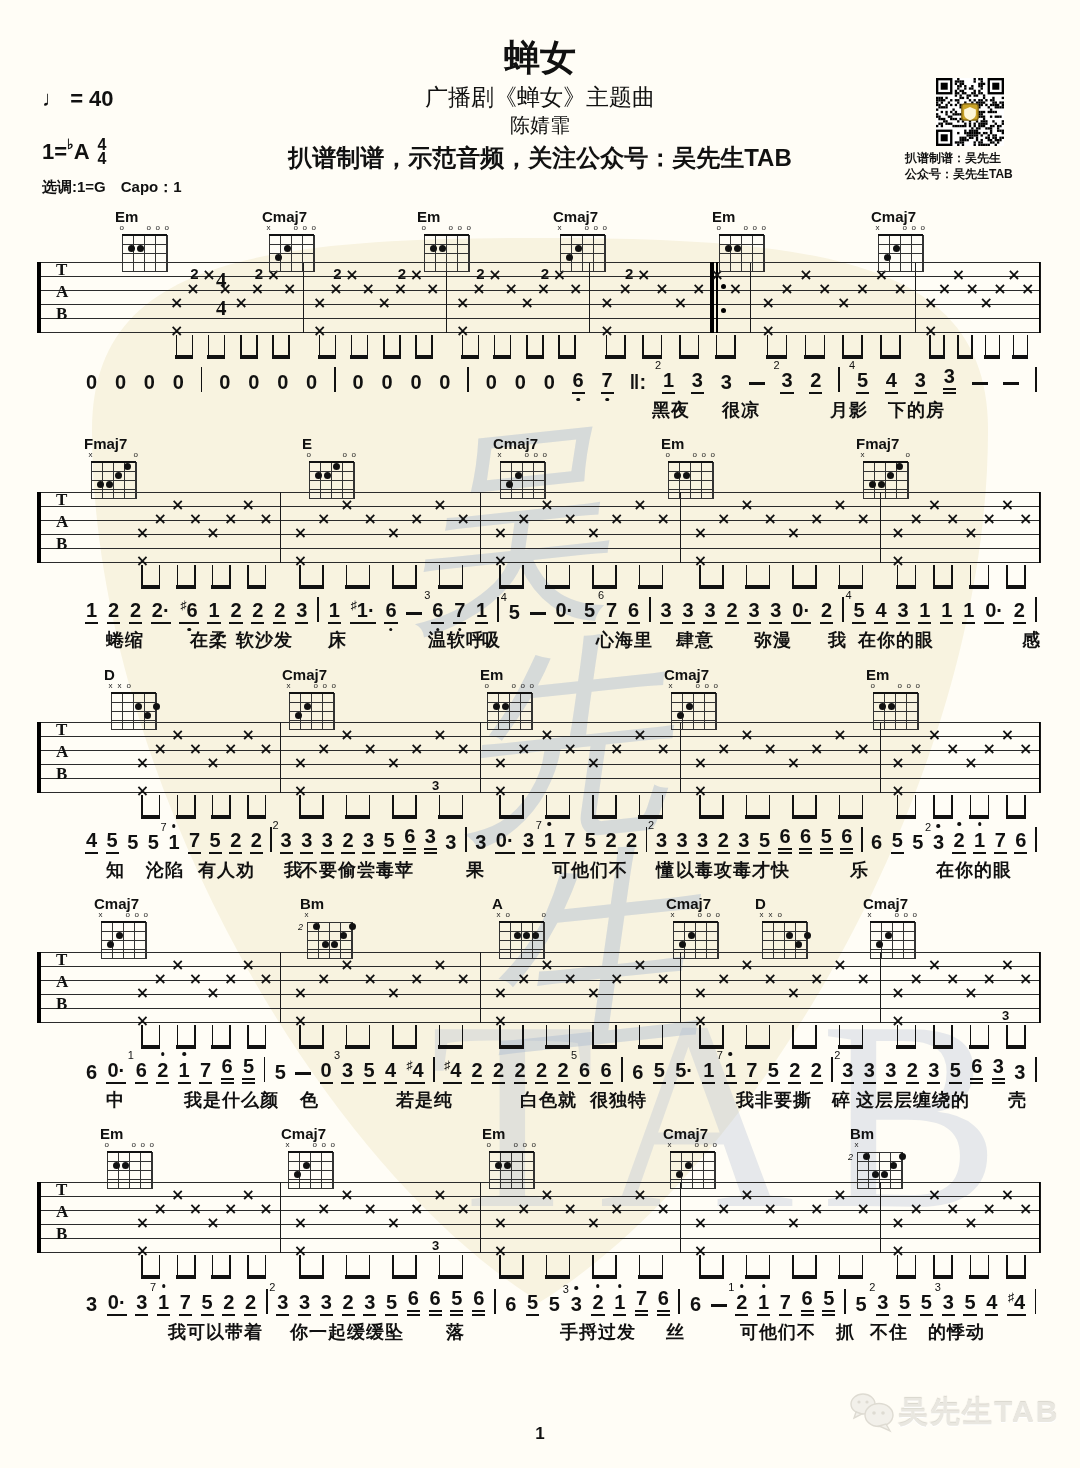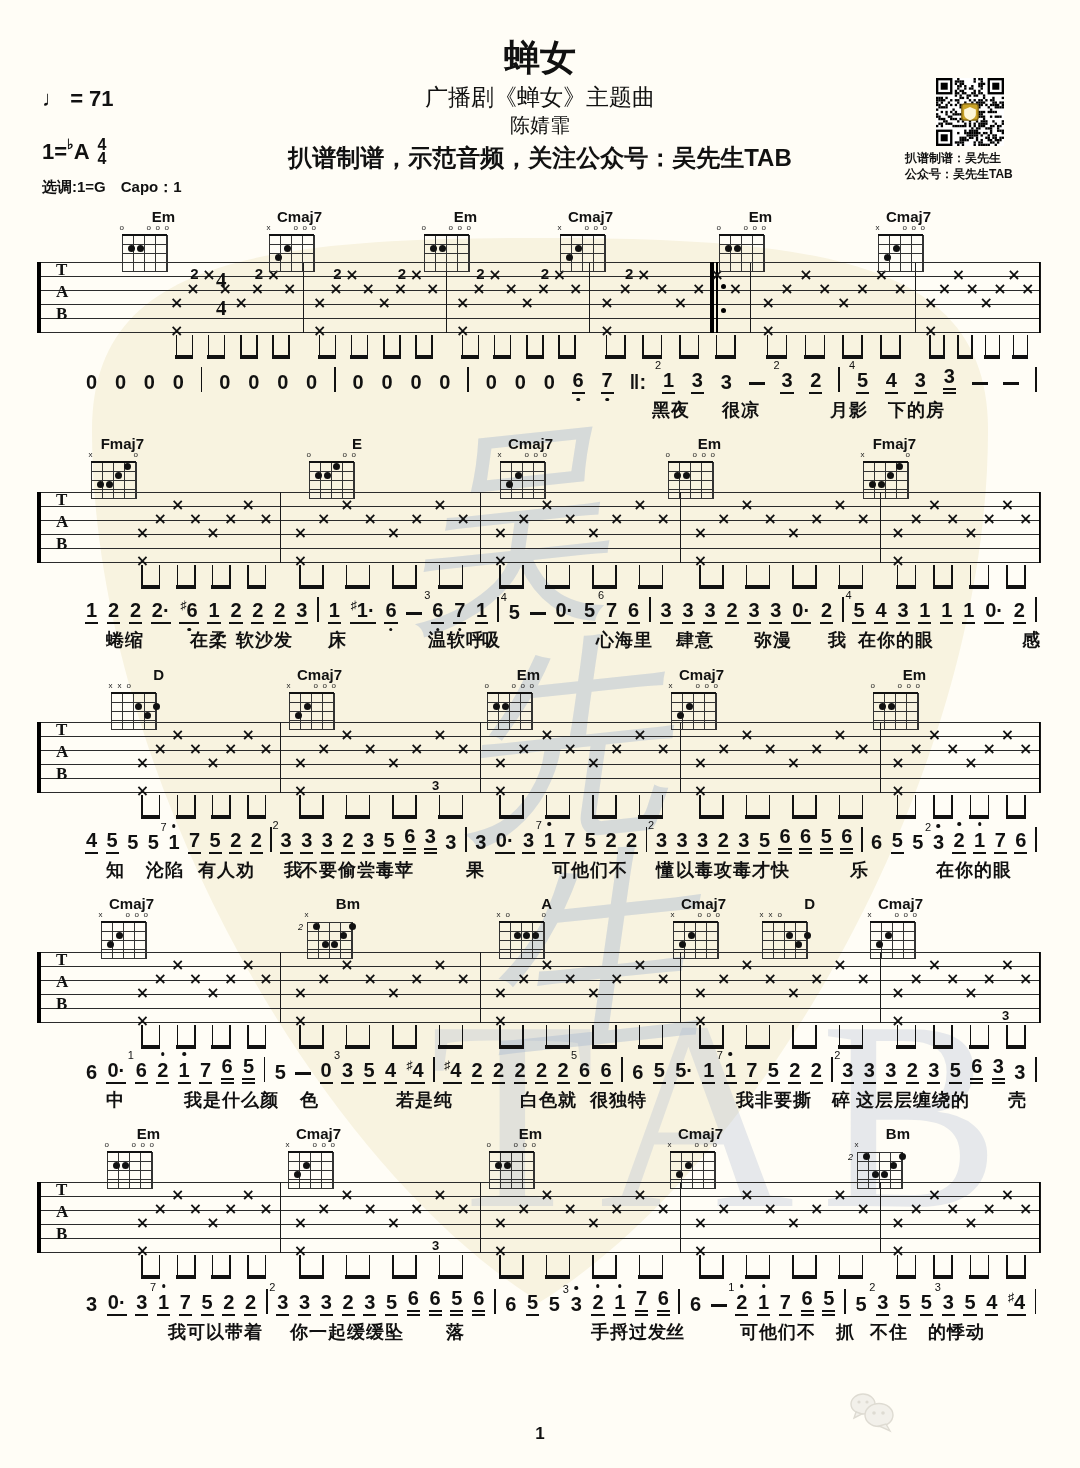--- a/index.html
+++ b/index.html
@@ -19,21 +19,21 @@
   .promo{left:0;right:0;top:142px;text-align:center;font-size:24px;font-weight:700;z-index:3;}
   .tempo{left:42px;top:86px;font-size:22px;font-weight:600;z-index:3;}
   .keysig{left:42px;top:138px;font-size:22px;font-weight:600;z-index:3;display:flex;align-items:center;}
   .keysig .flat{font-size:14px;vertical-align:super;position:relative;top:-8px;}
   .frac{display:inline-flex;flex-direction:column;line-height:14px;font-size:16px;font-weight:700;
         margin-left:8px;text-align:center;}
   .tuning{left:42px;top:178px;font-size:15px;font-weight:700;z-index:3;}
   .qr-wrap{left:905px;top:78px;width:130px;text-align:left;z-index:3;}
   .qr-cap{font-size:12px;font-weight:700;line-height:16px;white-space:nowrap;}
   
-  .chord{position:absolute;width:60px;text-align:right;z-index:2;}
+  .chord{position:absolute;width:60px;text-align:left;z-index:2;}
   .chord .nm{font-size:15px;font-weight:600;font-family:"Liberation Sans",sans-serif;margin-bottom:10px;}
   .cgrid{position:relative;width:45px;height:37px;margin:0 auto;
          background:
            repeating-linear-gradient(to right,#333 0 1px,transparent 1px 11px),
            repeating-linear-gradient(to bottom,#333 0 1px,transparent 1px 9px);
          background-size:45px 37px;border-right:1px solid #333;border-bottom:0;}
   .cgrid.nut::before{content:"";position:absolute;left:0;top:-1px;width:45px;height:2px;background:#111;}
   .cdot{position:absolute;width:7px;height:7px;border-radius:50%;background:#111;}
   .cmark{position:absolute;top:-11px;font-size:8px;line-height:8px;color:#222;}
   .cbase{position:absolute;left:-9px;top:0;font-size:9px;font-style:italic;}
@@ -92,21 +92,21 @@
     <span class="wm-tab" style="left: 430px; top: 960px; font-size: 270px;">TAB</span>
   </div>
 
 <div class="abs title">蝉女</div>
 <div class="abs subtitle">广播剧《蝉女》主题曲</div>
 <div class="abs artist">陈婧霏</div>
 <div class="abs promo">扒谱制谱，示范音频，关注公众号：吴先生TAB</div>
 
 <div class="abs tempo">
   <span>♩</span>
-  <span>= 71</span>
+  <span>= 40</span>
 </div>
 <div class="abs keysig">
   <span>1=</span>
     <span class="flat">♭</span>
     <span>A</span>
   <span class="frac">
     <span>4</span>
     <span>4</span>
   </span>
 </div>
@@ -1579,21 +1579,21 @@
       <span class="nt u">5</span>
       <span class="nt u">3<span class="gr">3</span></span>
       <span class="nt u">5</span>
       <span class="nt u">4</span>
       <span class="nt u"><span class="sh">♯</span>4</span>
       <div class="mbar"></div>
     </div>
     <span class="lyr" style="left: 168px; top: 1320px;">我可以带着</span>
     <span class="lyr" style="left: 290px; top: 1320px;">你一起缓缓坠</span>
     <span class="lyr" style="left: 446px; top: 1320px;">落</span>
-    <span class="lyr" style="left: 560px; top: 1320px; margin-left: 31px;">手捋过发</span>
+    <span class="lyr" style="left: 560px; top: 1320px;">手捋过发</span>
     <span class="lyr" style="left: 666px; top: 1320px;">丝</span>
     <span class="lyr" style="left: 740px; top: 1320px;">可他们不</span>
     <span class="lyr" style="left: 836px; top: 1320px;">抓</span>
     <span class="lyr" style="left: 870px; top: 1320px;">不住</span>
     <span class="lyr" style="left: 928px; top: 1320px;">的悸动</span>
   </div>
 
 <div class="abs pagenum">1</div>
 <div class="logo">
   <svg width="52" height="44" viewBox="0 0 52 44">
@@ -1603,13 +1603,14 @@
       <ellipse cx="33" cy="25" rx="14" ry="11.5"></ellipse>
       <path d="M40 34 L44 41 L33 36 Z"></path>
     </g>
     <g fill="#dedbd2">
       <circle cx="13" cy="12" r="1.6"></circle>
         <circle cx="21" cy="12" r="1.6"></circle>
       <circle cx="28" cy="23" r="1.8"></circle>
         <circle cx="37" cy="23" r="1.8"></circle>
     </g>
   </svg>
+  <span class="txt">吴先生TAB</span>
 </div>
 
 </body></html>

